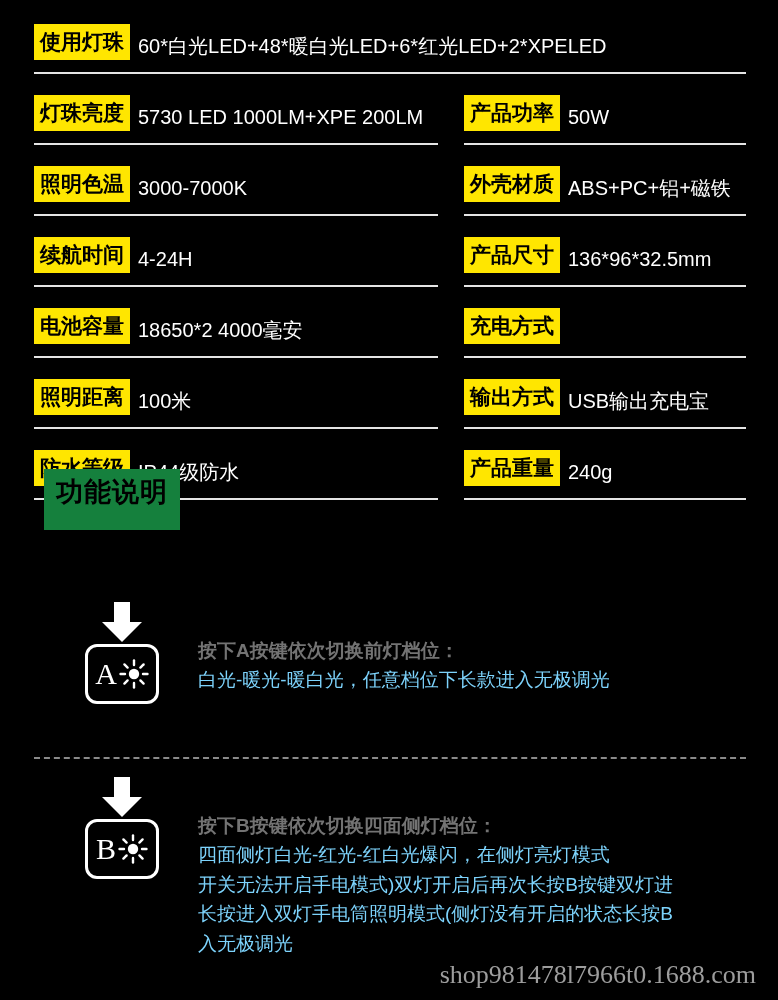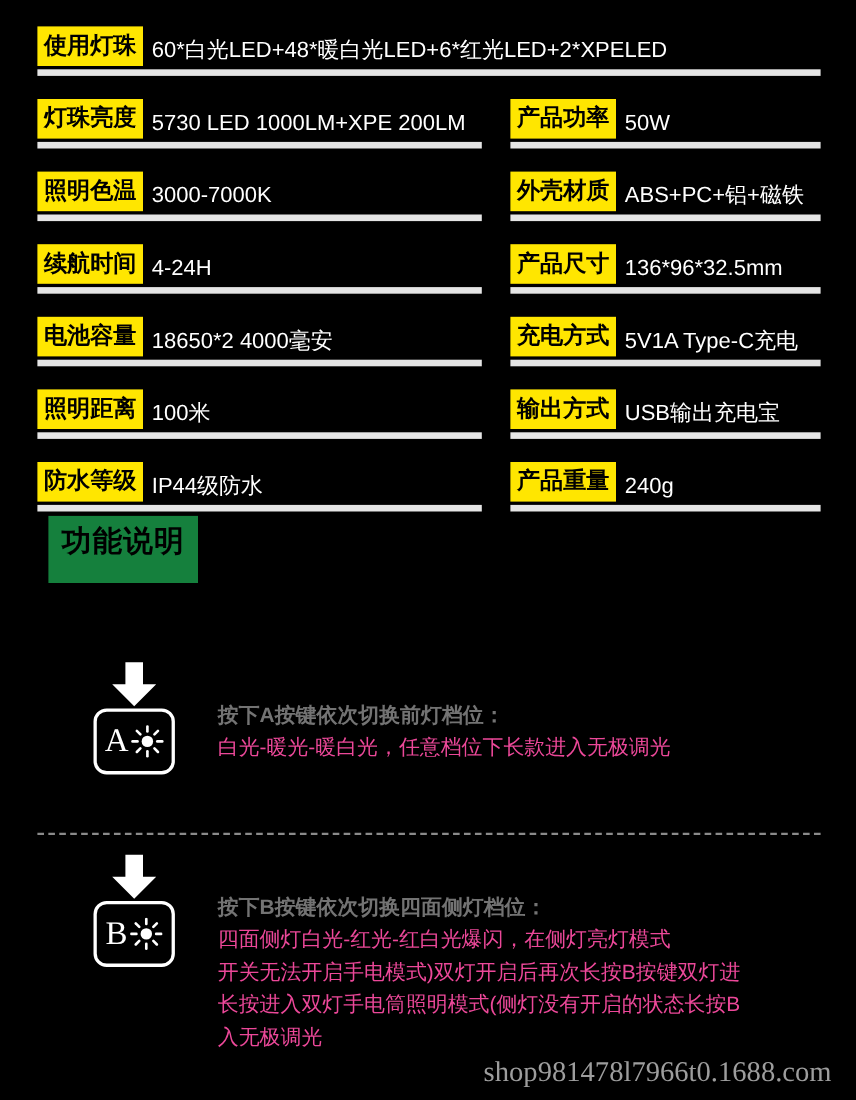--- a/index.html
+++ b/index.html
@@ -25,22 +25,22 @@
     width: 712px;
   }
   .spec-row {
     display: flex;
     align-items: flex-end;
     margin-bottom: 21px;
   }
   .spec-cell {
     display: flex;
     align-items: flex-end;
-    border-bottom: 6px solid #e5e5e5;
-    padding-bottom: 3px;
+    border-bottom: 2px solid #e5e5e5;
+    padding-bottom: 12px;
   }
   .spec-cell.wide { width: 712px; }
   .spec-cell.half-left { width: 404px; margin-right: 26px; }
   .spec-cell.half-right { width: 282px; }
 
   .spec-label {
     background: #ffe600;
     color: #000000;
     font-weight: bold;
     font-size: 21px;
@@ -116,21 +116,21 @@
   .feature-title {
     font-size: 19px;
     font-weight: bold;
     line-height: 1.55;
     color: #737373;
     white-space: nowrap;
   }
   .feature-line {
     font-size: 19px;
     line-height: 1.55;
-    color: #ec4899;
+    color: #7dd3fc;
     white-space: nowrap;
   }
 
   
   .divider {
     position: absolute;
     left: 34px;
     top: 757px;
     width: 712px;
     border-top: 2px dashed #8a8a8a;
@@ -193,21 +193,20 @@
     </div>
   </div>
 
   <div class="spec-row">
     <div class="spec-cell half-left">
       <span class="spec-label">电池容量</span>
       <span class="spec-value">18650*2  4000毫安</span>
     </div>
     <div class="spec-cell half-right">
       <span class="spec-label">充电方式</span>
-      <span class="spec-value">5V1A Type-C充电</span>
     </div>
   </div>
 
   <div class="spec-row">
     <div class="spec-cell half-left">
       <span class="spec-label">照明距离</span>
       <span class="spec-value">100米</span>
     </div>
     <div class="spec-cell half-right">
       <span class="spec-label">输出方式</span>

